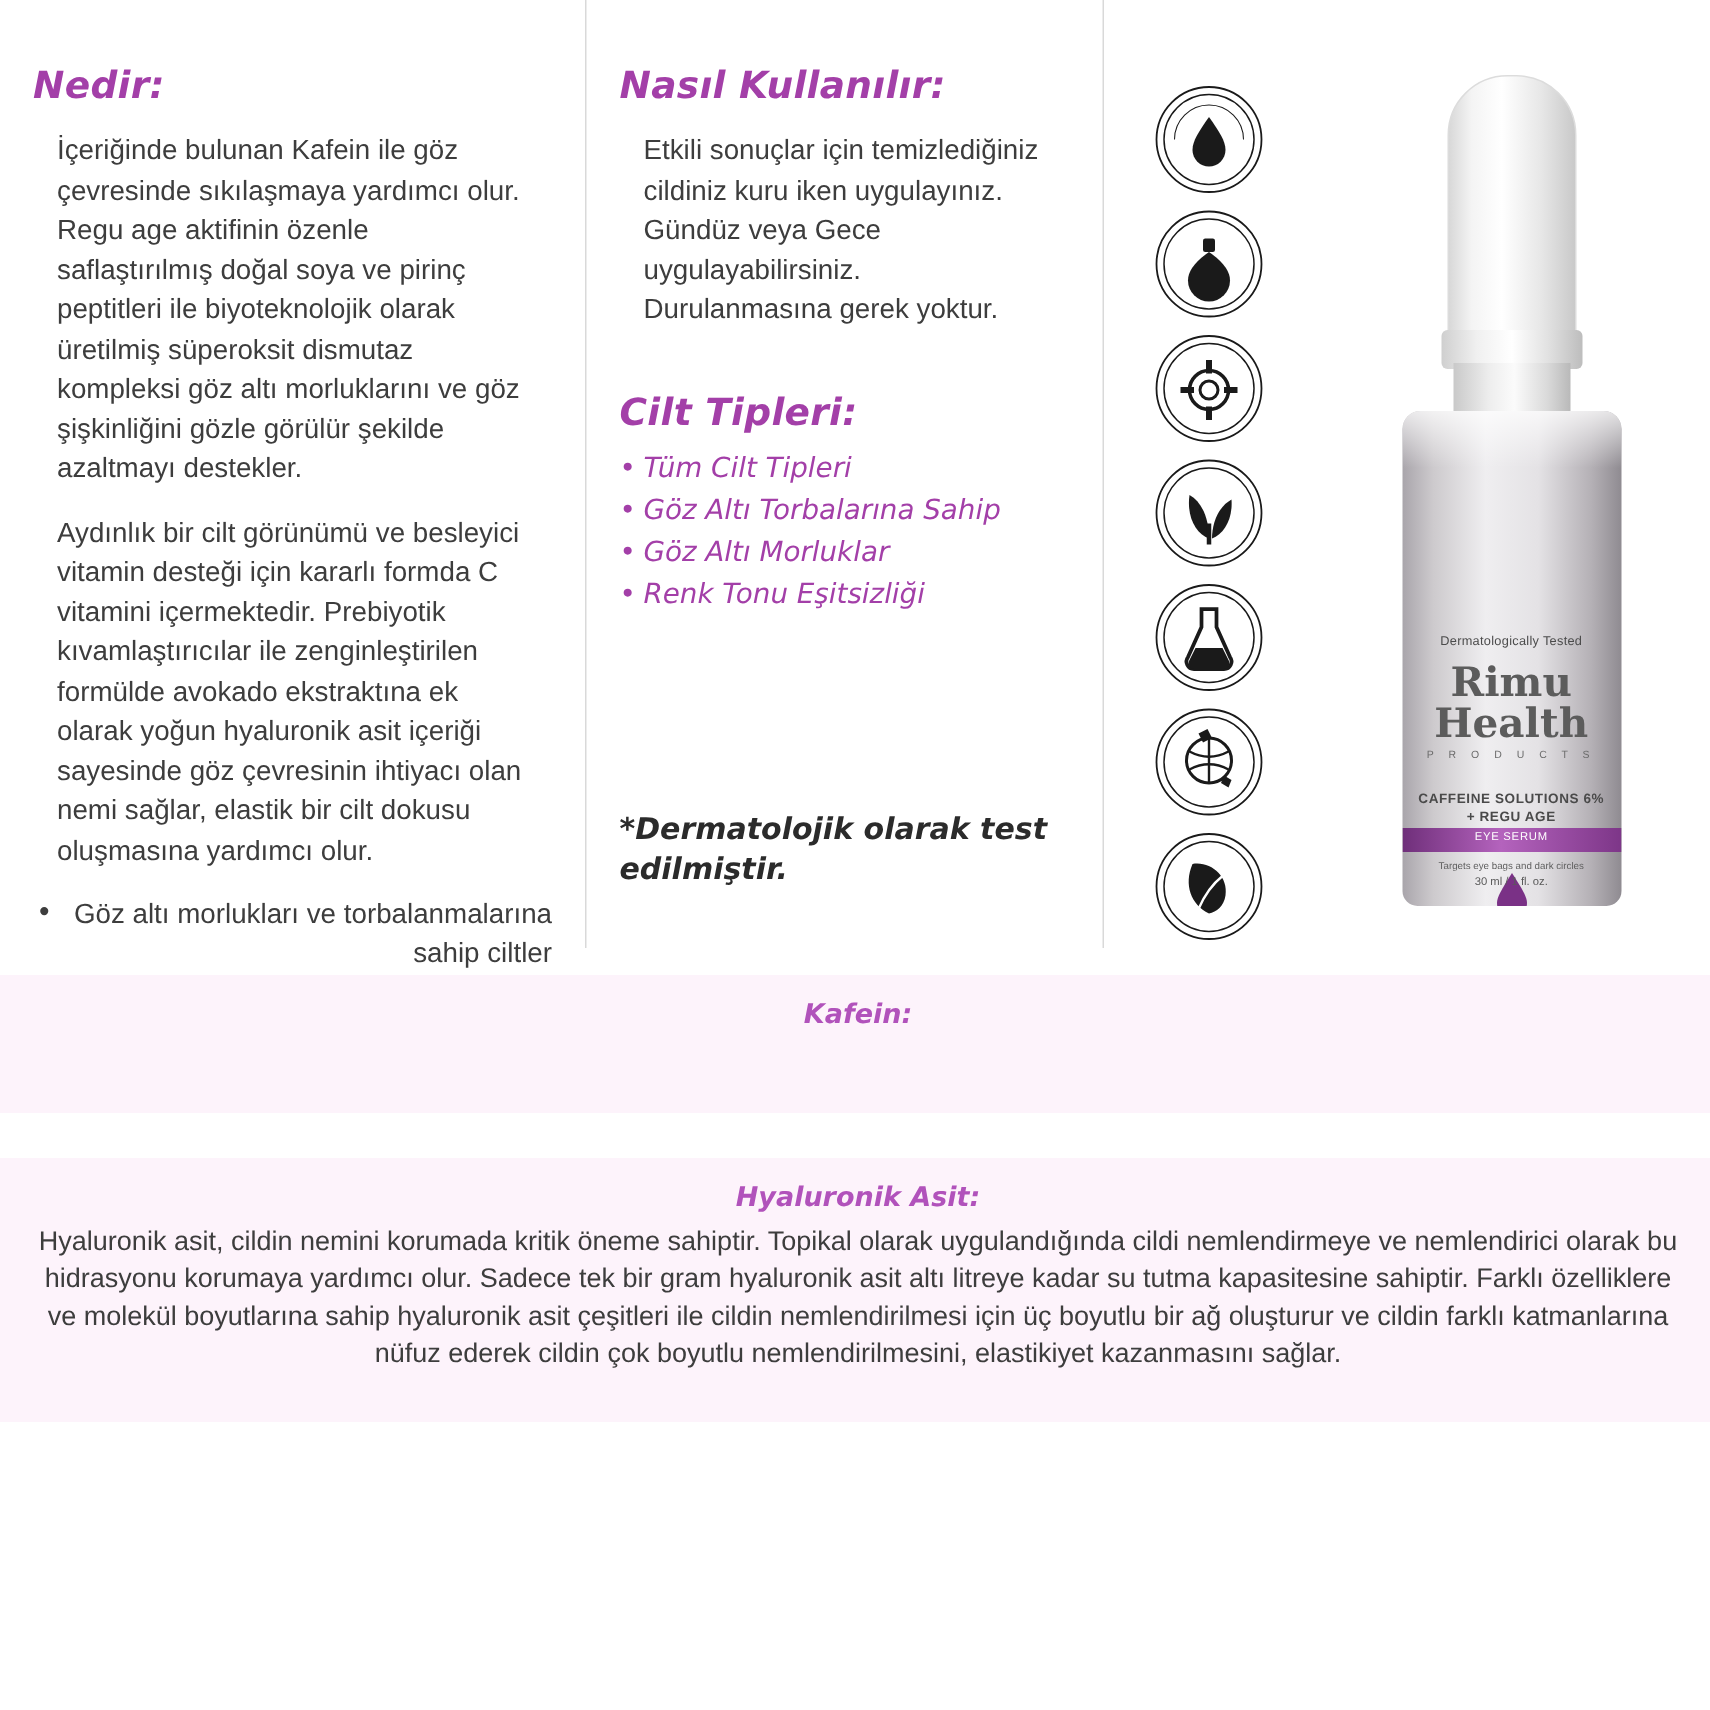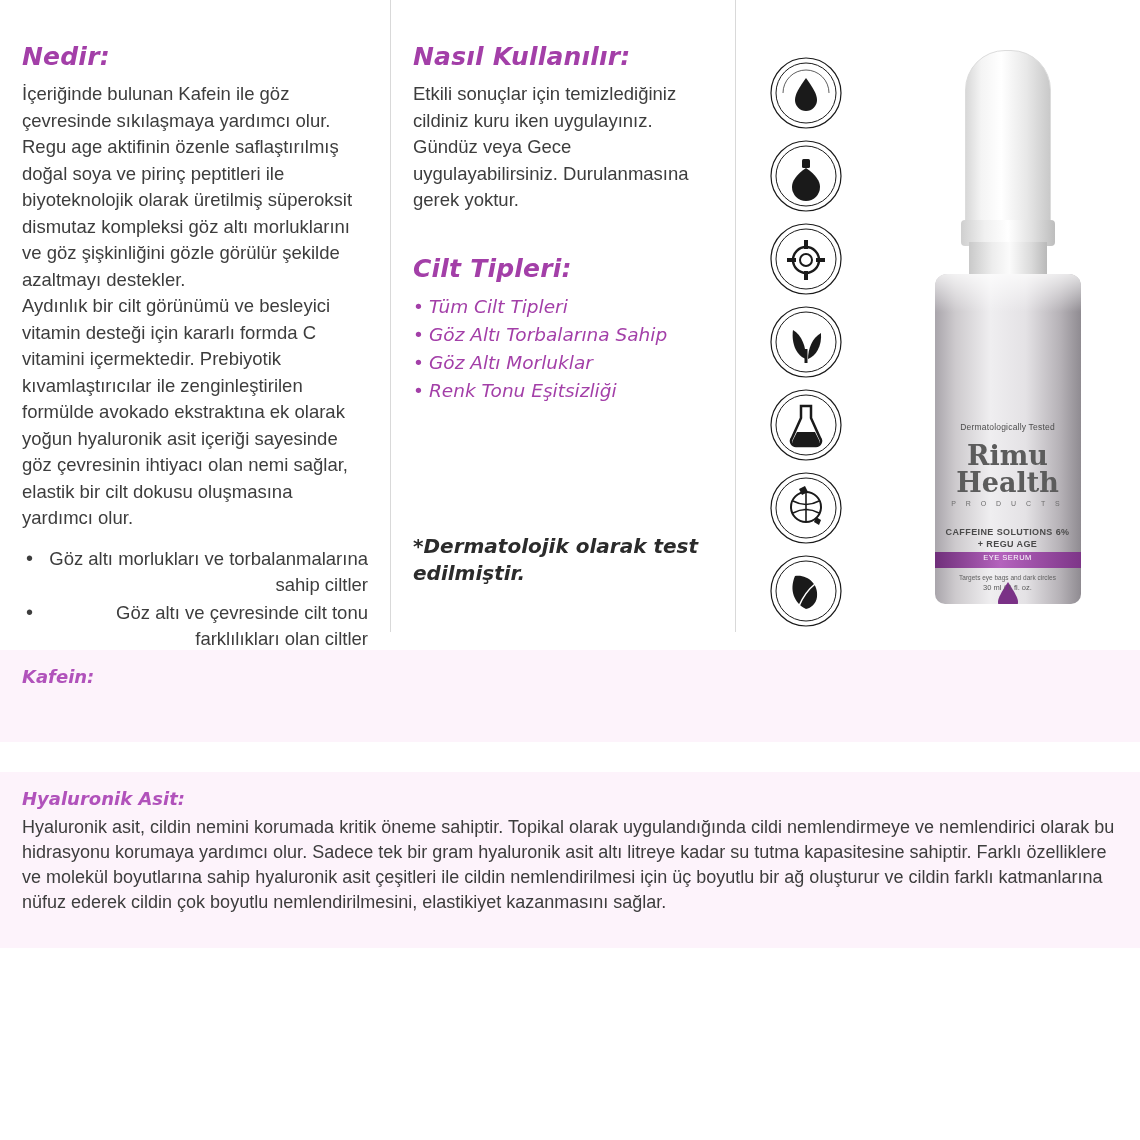--- a/index.html
+++ b/index.html
@@ -65,21 +65,21 @@
     margin: 0 0 10px 0;
     letter-spacing: .2px;
   }
   h2.heading.mid-2 {
     margin-top: 40px;
   }
 
   p.body {
     font-size: 18.5px;
     line-height: 26.5px;
-    margin: 0;
+    margin: 16px;
     color: #3d3d3d;
   }
   p.body + p.body {
     margin-top: 0px;
   }
 
   ul.plain {
     list-style: none;
     margin: 14px 0 0 0;
     padding: 0;
@@ -278,20 +278,21 @@
   }
 
   
   .panel {
     position: absolute;
     left: 0;
     width: 1140px;
     background: #fdf3fb;
     box-sizing: border-box;
     padding: 16px 18px 18px 22px;
+    text-align: center;
   }
   .panel.kafein { top: 650px; height: 92px; }
   .panel.hyaluronik { top: 772px; height: 176px; }
 
   .panel h3 {
     font-family: "DejaVu Sans", sans-serif;
     font-style: italic;
     font-weight: bold;
     font-size: 18px;
     color: #b152bb;

